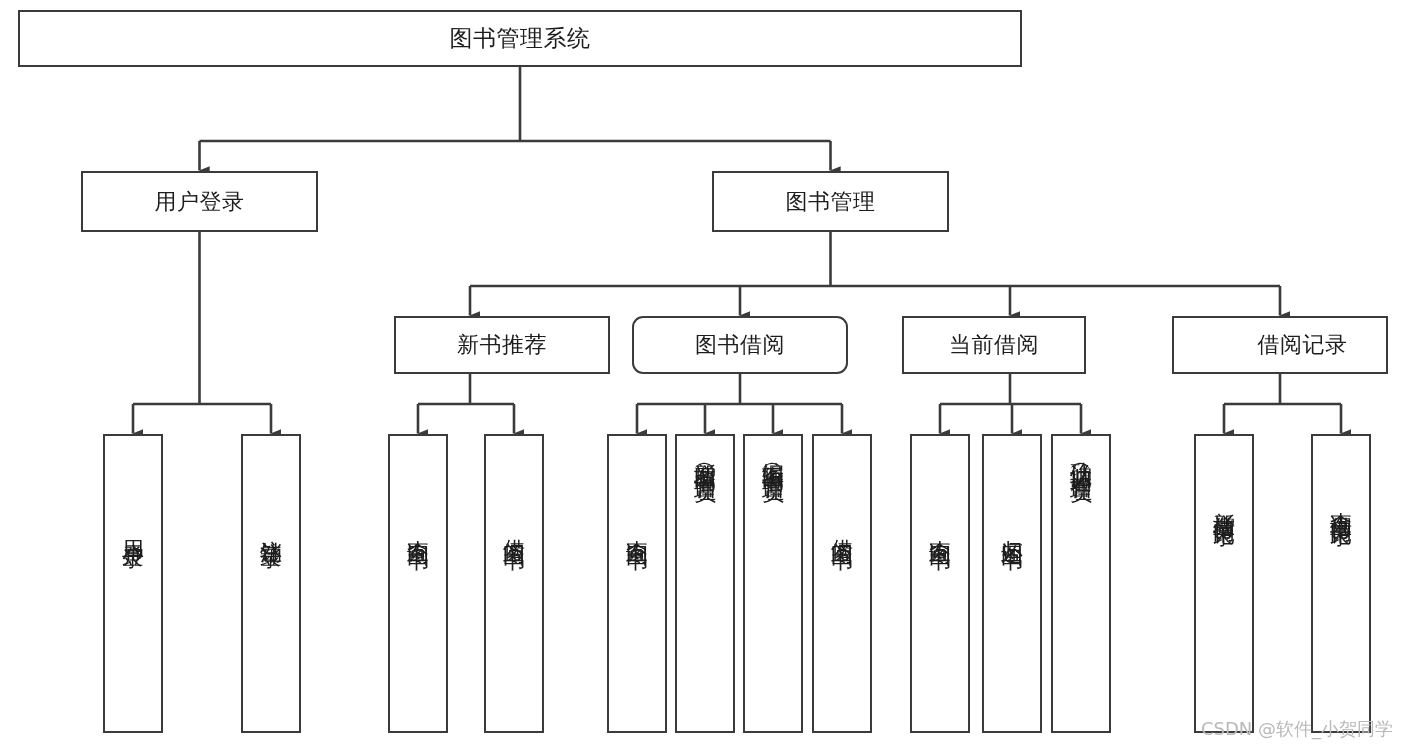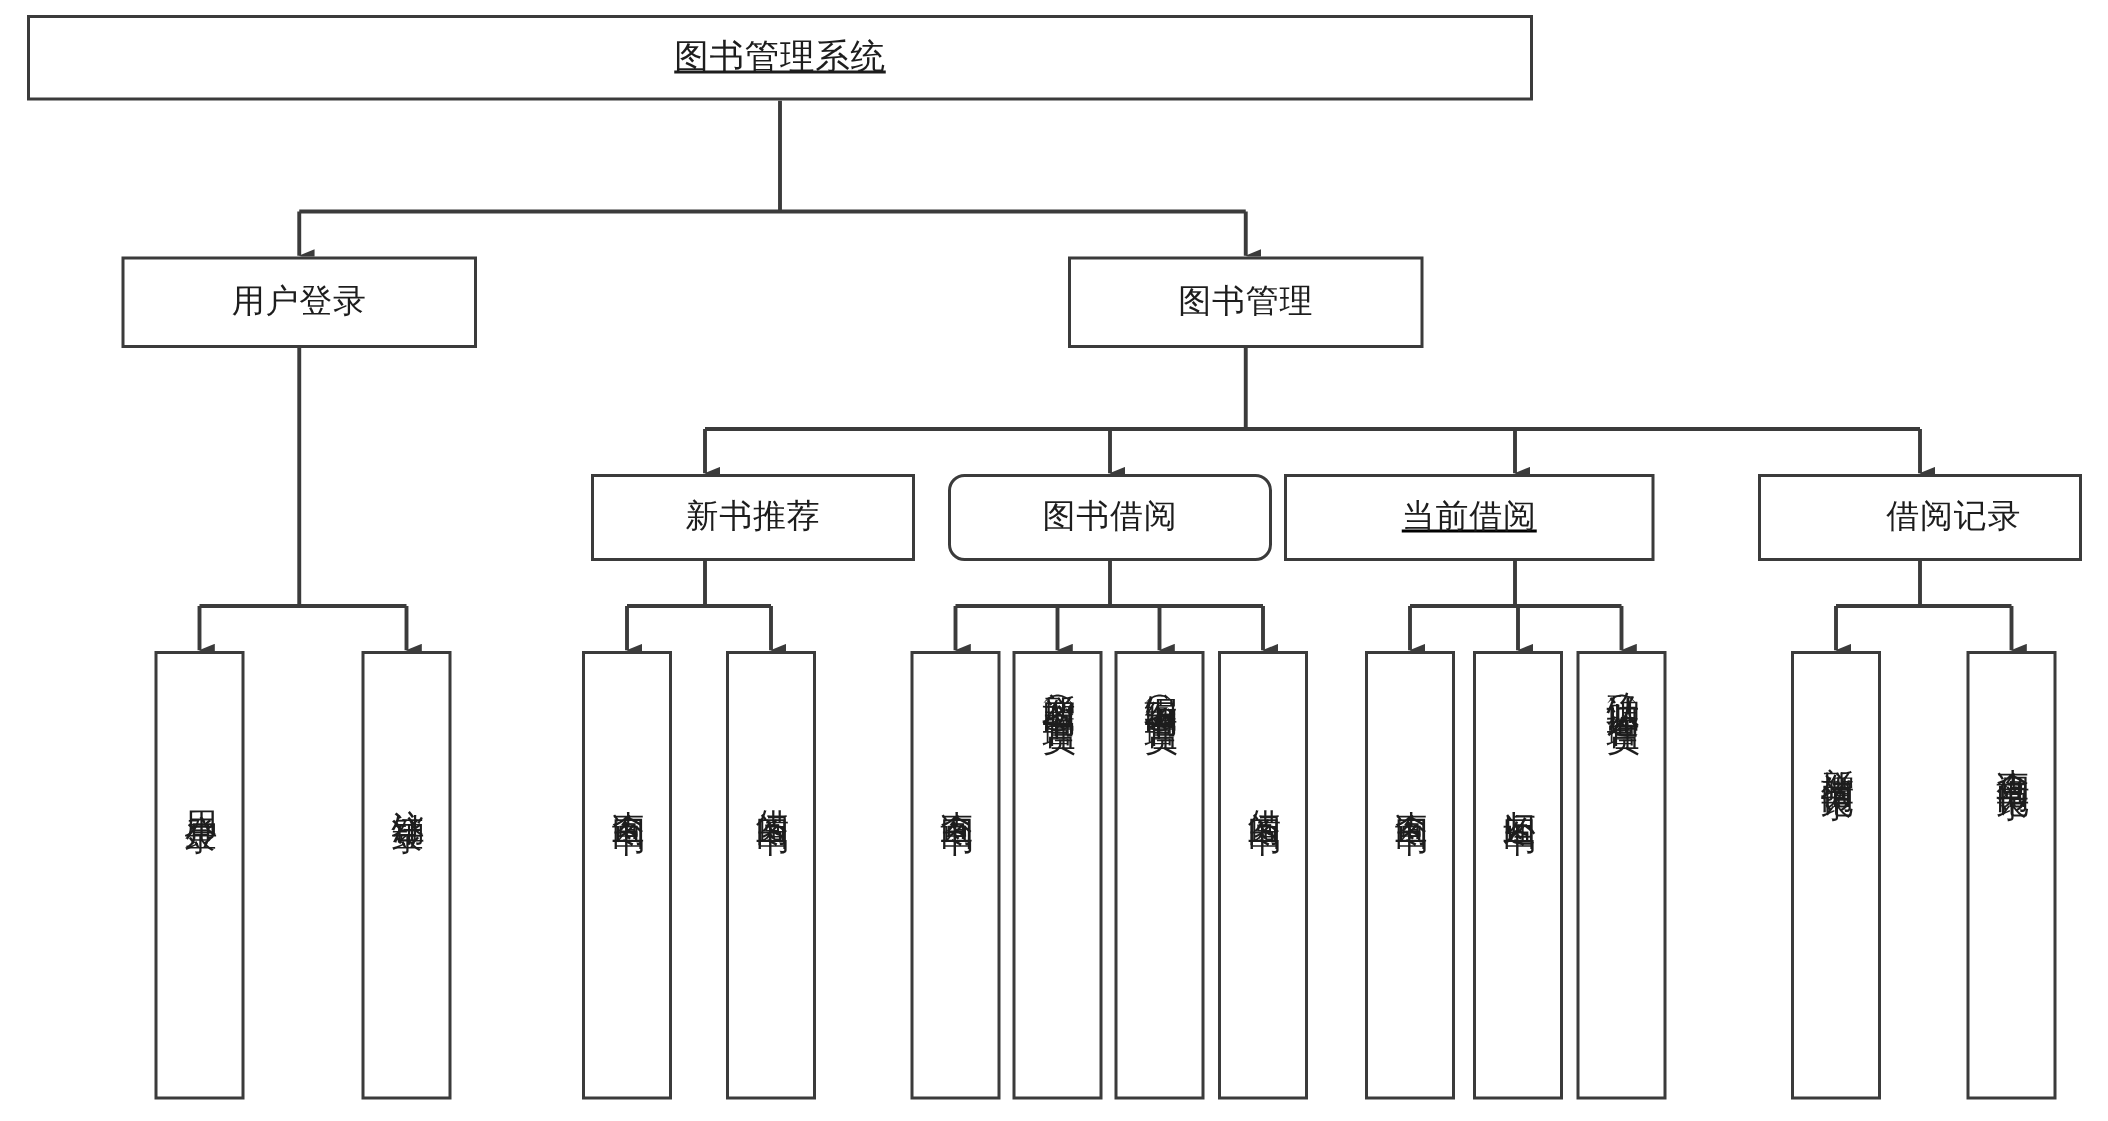--- a/index.html
+++ b/index.html
@@ -38,21 +38,20 @@
     white-space: pre;
     text-align: center;
   }
   .node-box.horizontal .node-label {
     font-size: 22px;
     letter-spacing: 0.5px;
   }
   .node-box.root .node-label {
     font-size: 23px;
     letter-spacing: 0.5px;
-    text-decoration: underline;
   }
   .node-box.vertical {
     align-items: flex-start;
     justify-content: center;
     padding-top: 8px;
   }
   .node-box.vertical .node-label {
     font-size: 22px;
     writing-mode: vertical-rl;
     text-orientation: upright;
@@ -141,21 +140,21 @@
       </div>
       <div class="node-box horizontal" style="left: 712px; top: 171px; width: 237px; height: 61px;">
         <span class="node-label">图书管理</span>
       </div>
       <div class="node-box horizontal" style="left: 362px; top: 316px; width: 216px; height: 58px; margin-left: 32px;">
         <span class="node-label">新书推荐</span>
       </div>
       <div class="node-box horizontal" style="left: 632px; top: 316px; width: 216px; height: 58px; border-radius: 11px;">
         <span class="node-label">图书借阅</span>
       </div>
-      <div class="node-box horizontal" style="left: 856px; top: 316px; width: 247px; height: 58px; text-decoration: underline;">
+      <div class="node-box horizontal" style="left: 902px; top: 316px; width: 184px; height: 58px;">
         <span class="node-label">当前借阅</span>
       </div>
       <div class="node-box horizontal" style="left: 1172px; top: 316px; width: 216px; height: 58px; padding-left: 45px;">
         <span class="node-label">借阅记录</span>
       </div>
       <div class="node-box vertical mid" style="left: 103px; top: 434px; width: 60px; height: 299px;">
         <span class="node-label">用户登录</span>
       </div>
       <div class="node-box vertical mid" style="left: 241px; top: 434px; width: 60px; height: 299px;">
         <span class="node-label">注销登录</span>
@@ -188,13 +187,14 @@
         <span class="node-label">确认归还（管理员）</span>
       </div>
       <div class="node-box vertical midlow" style="left: 1194px; top: 434px; width: 60px; height: 299px;">
         <span class="node-label">新增借阅记录</span>
       </div>
       <div class="node-box vertical midlow" style="left: 1311px; top: 434px; width: 60px; height: 299px;">
         <span class="node-label">查询借阅记录</span>
       </div>
     </div>
 
+  <div class="watermark">CSDN @软件_小贺同学</div>
 </div>
 
 </body></html>

